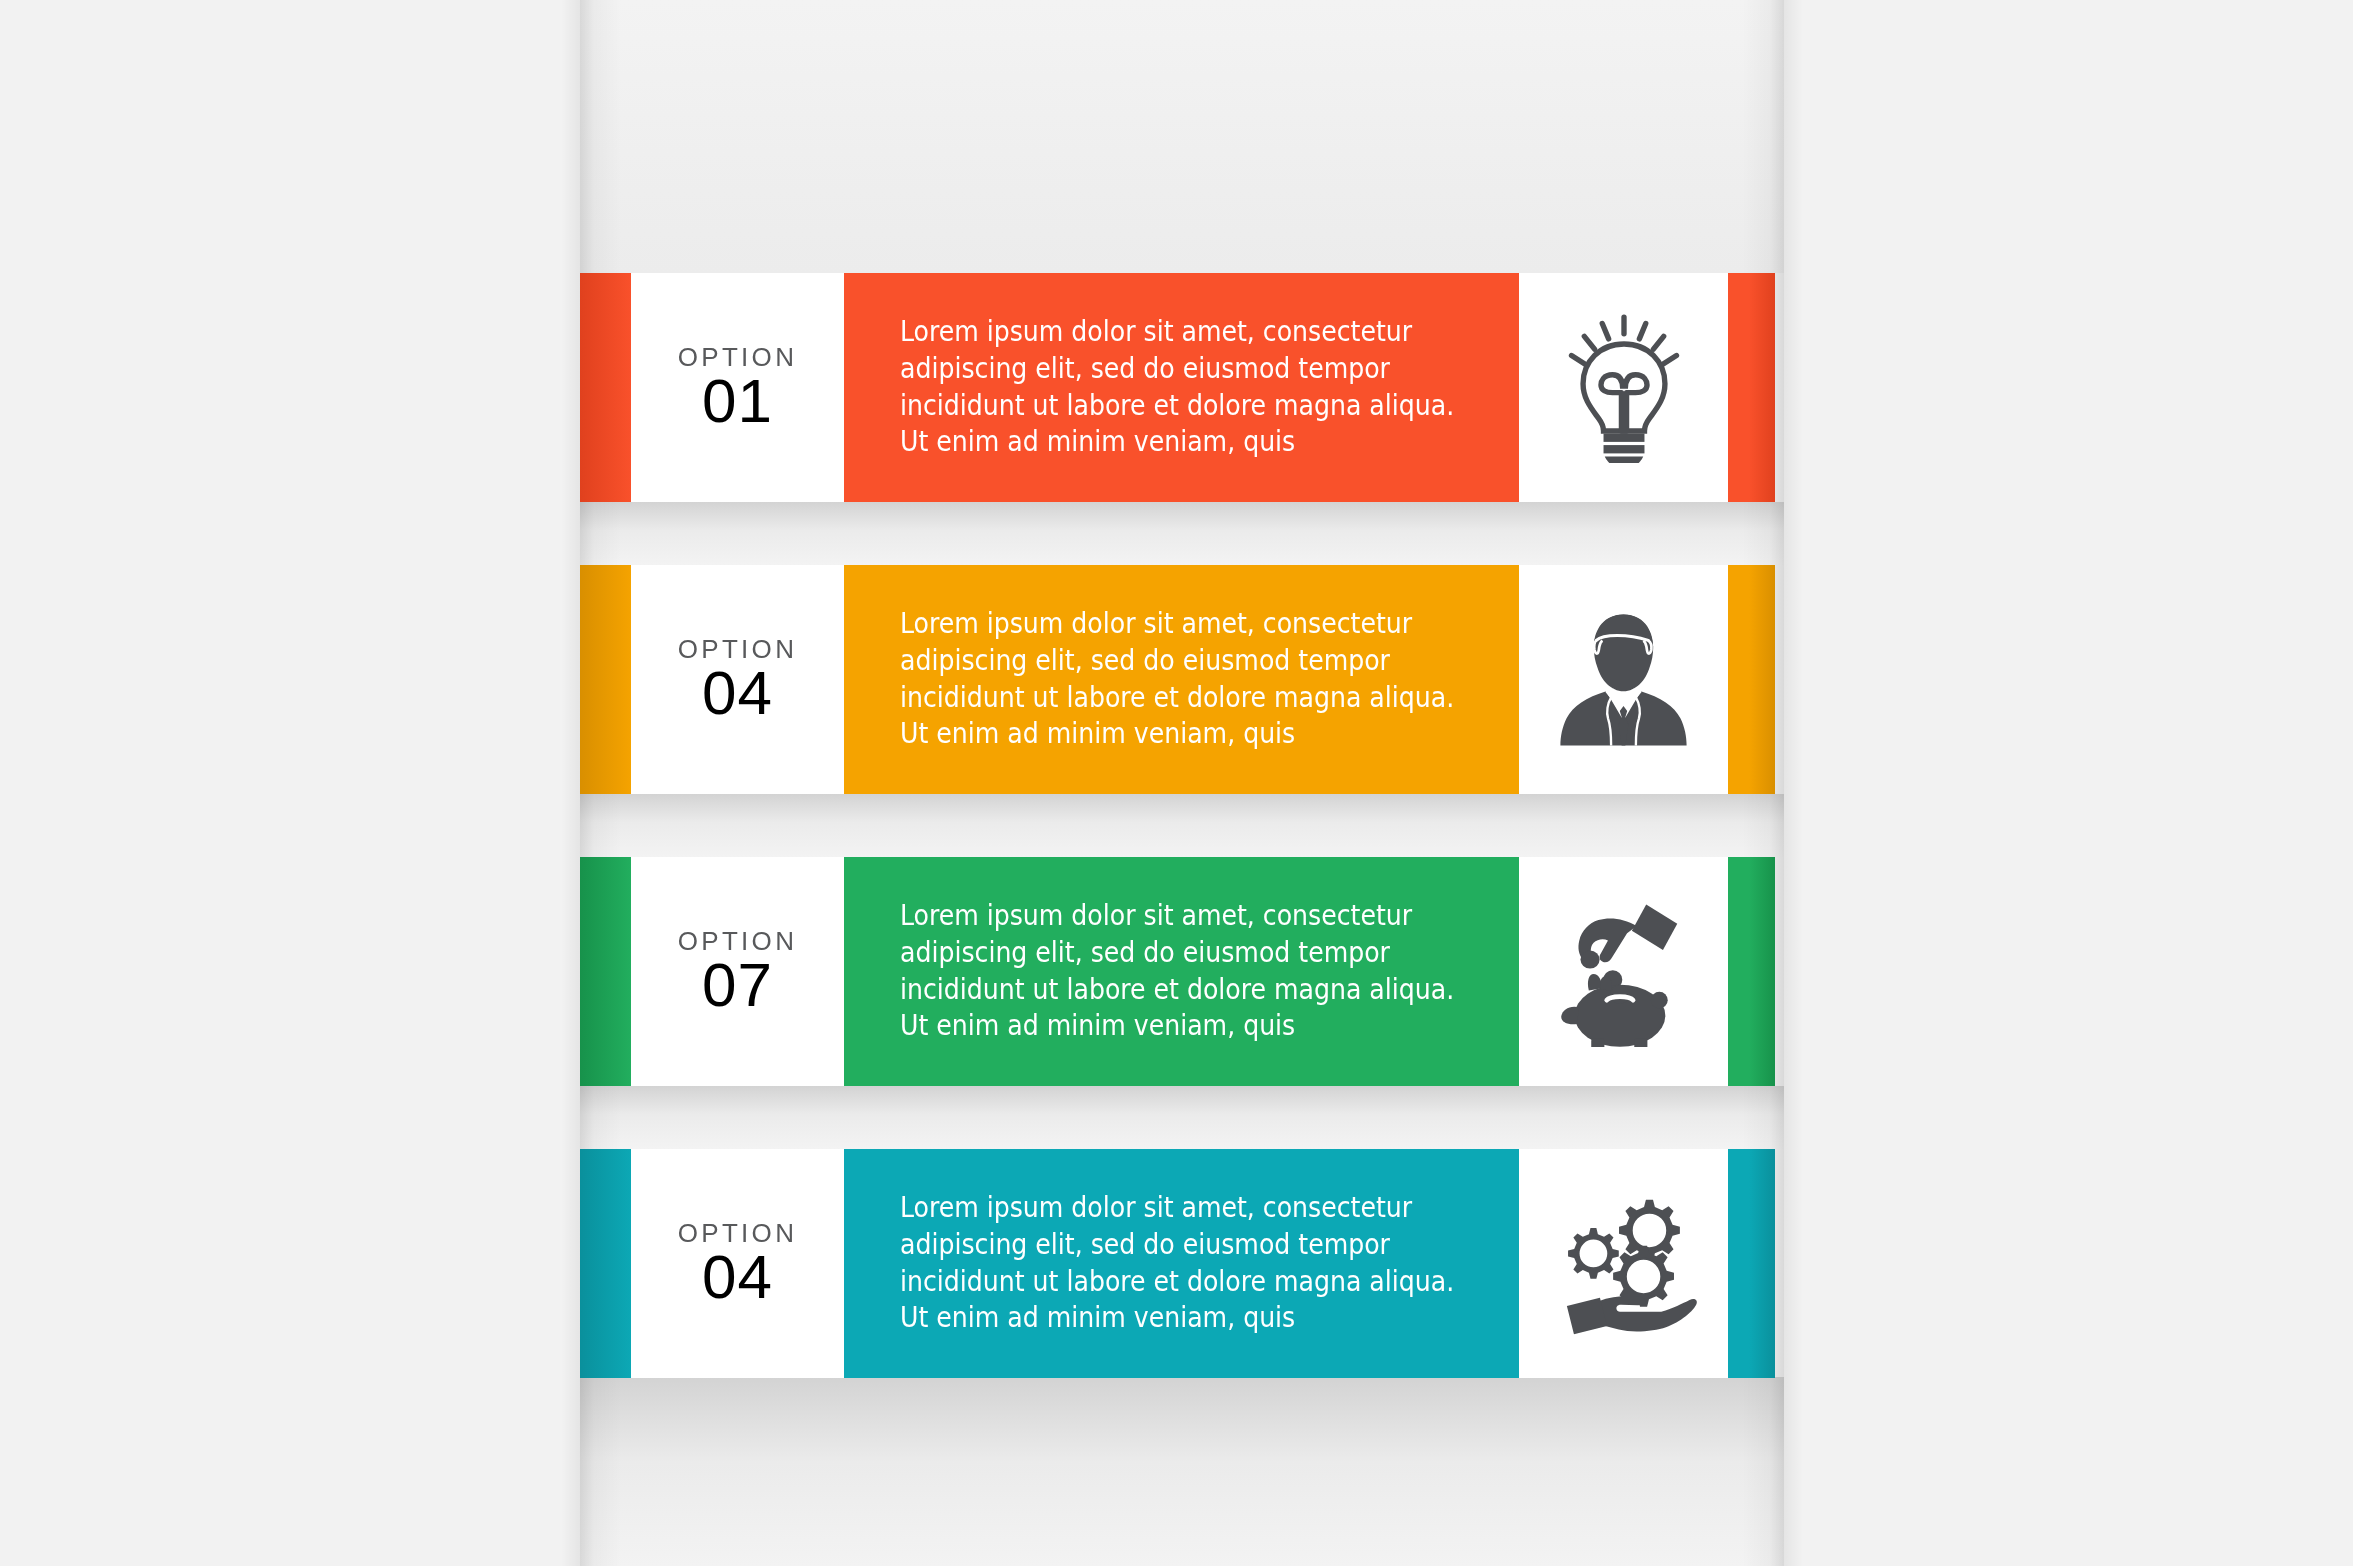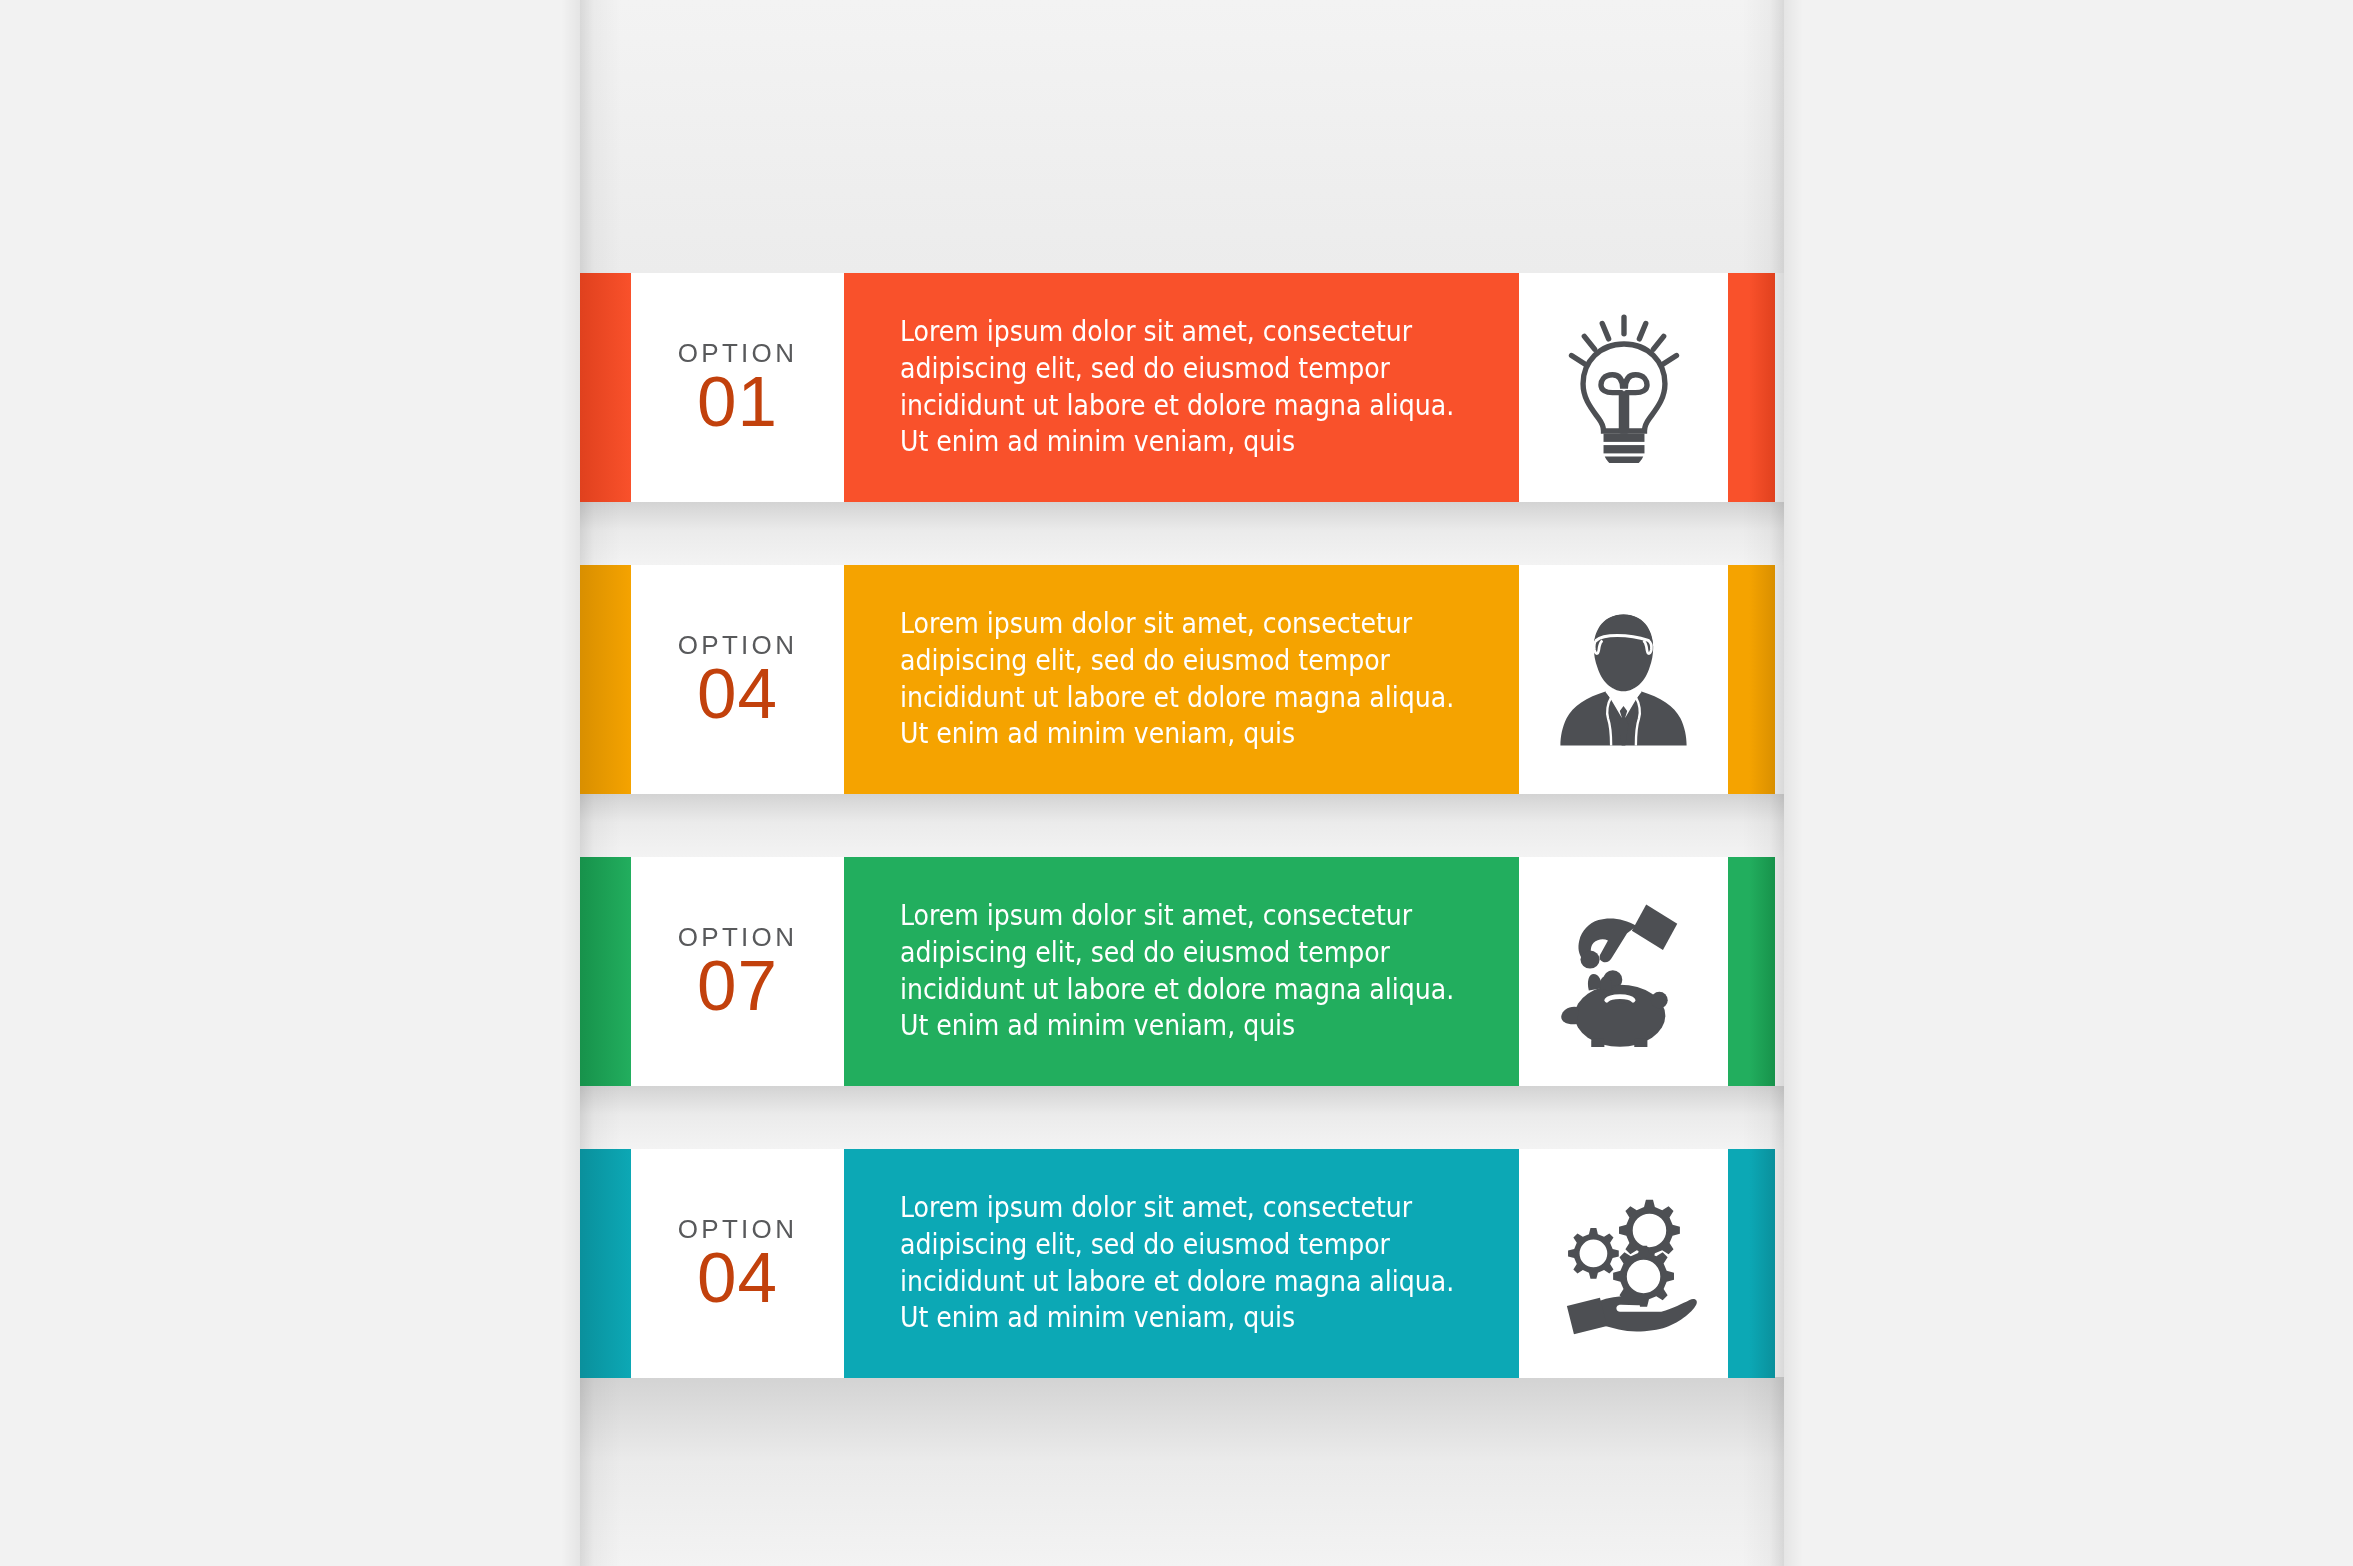--- a/index.html
+++ b/index.html
@@ -78,21 +78,21 @@
     position:absolute;left:51px;top:0;width:213px;height:100%;
     background:#ffffff;
     display:flex;flex-direction:column;
     align-items:center;justify-content:center;
   }
   .opt-label{
     font-size:26px;letter-spacing:3.3px;color:#58595b;
     font-weight:400;line-height:1;margin-bottom:1.9px;
   }
   .opt-number{
-    font-size:71px;color:#c2410c;font-weight:400;line-height:0.95;
+    font-size:62px;color:#000000;font-weight:400;line-height:0.95;
     letter-spacing:0.9px;
   }
   .content{
     position:absolute;left:264px;top:0;width:675px;height:100%;
     display:flex;align-items:center;
   }
   .content p{
     margin:0 0 0 56px;
     width:555px;
     color:#ffffff;

